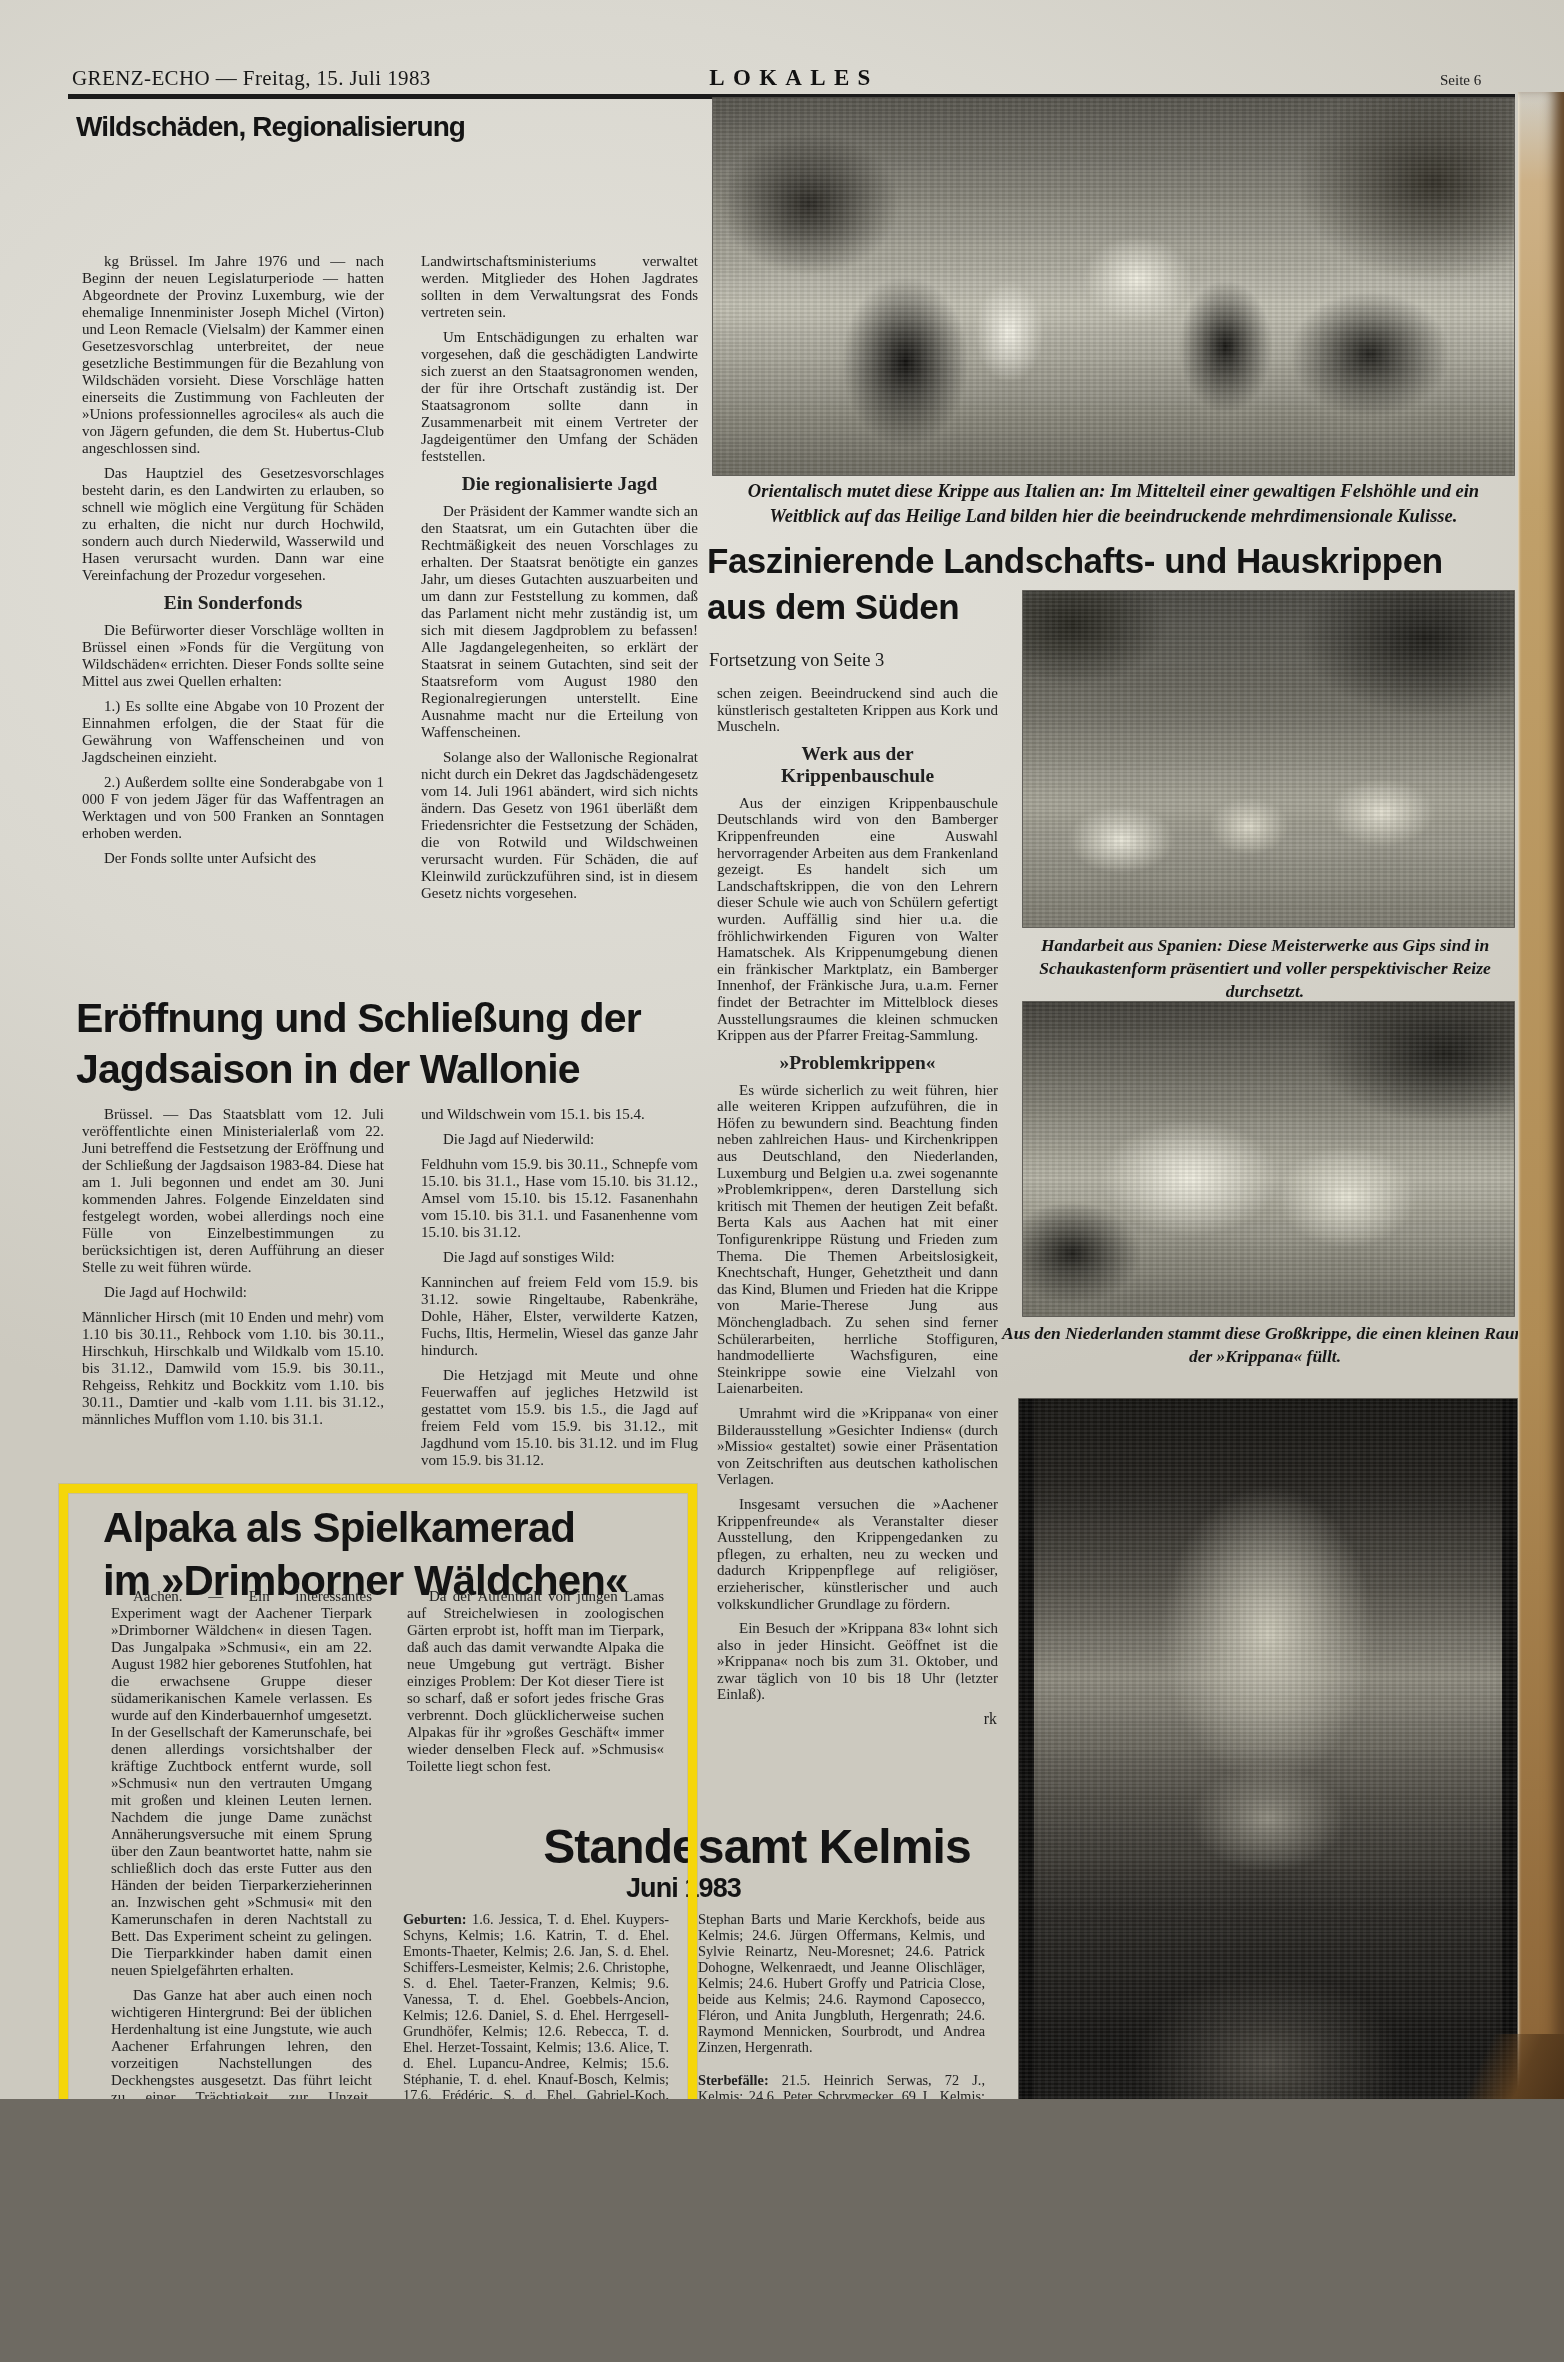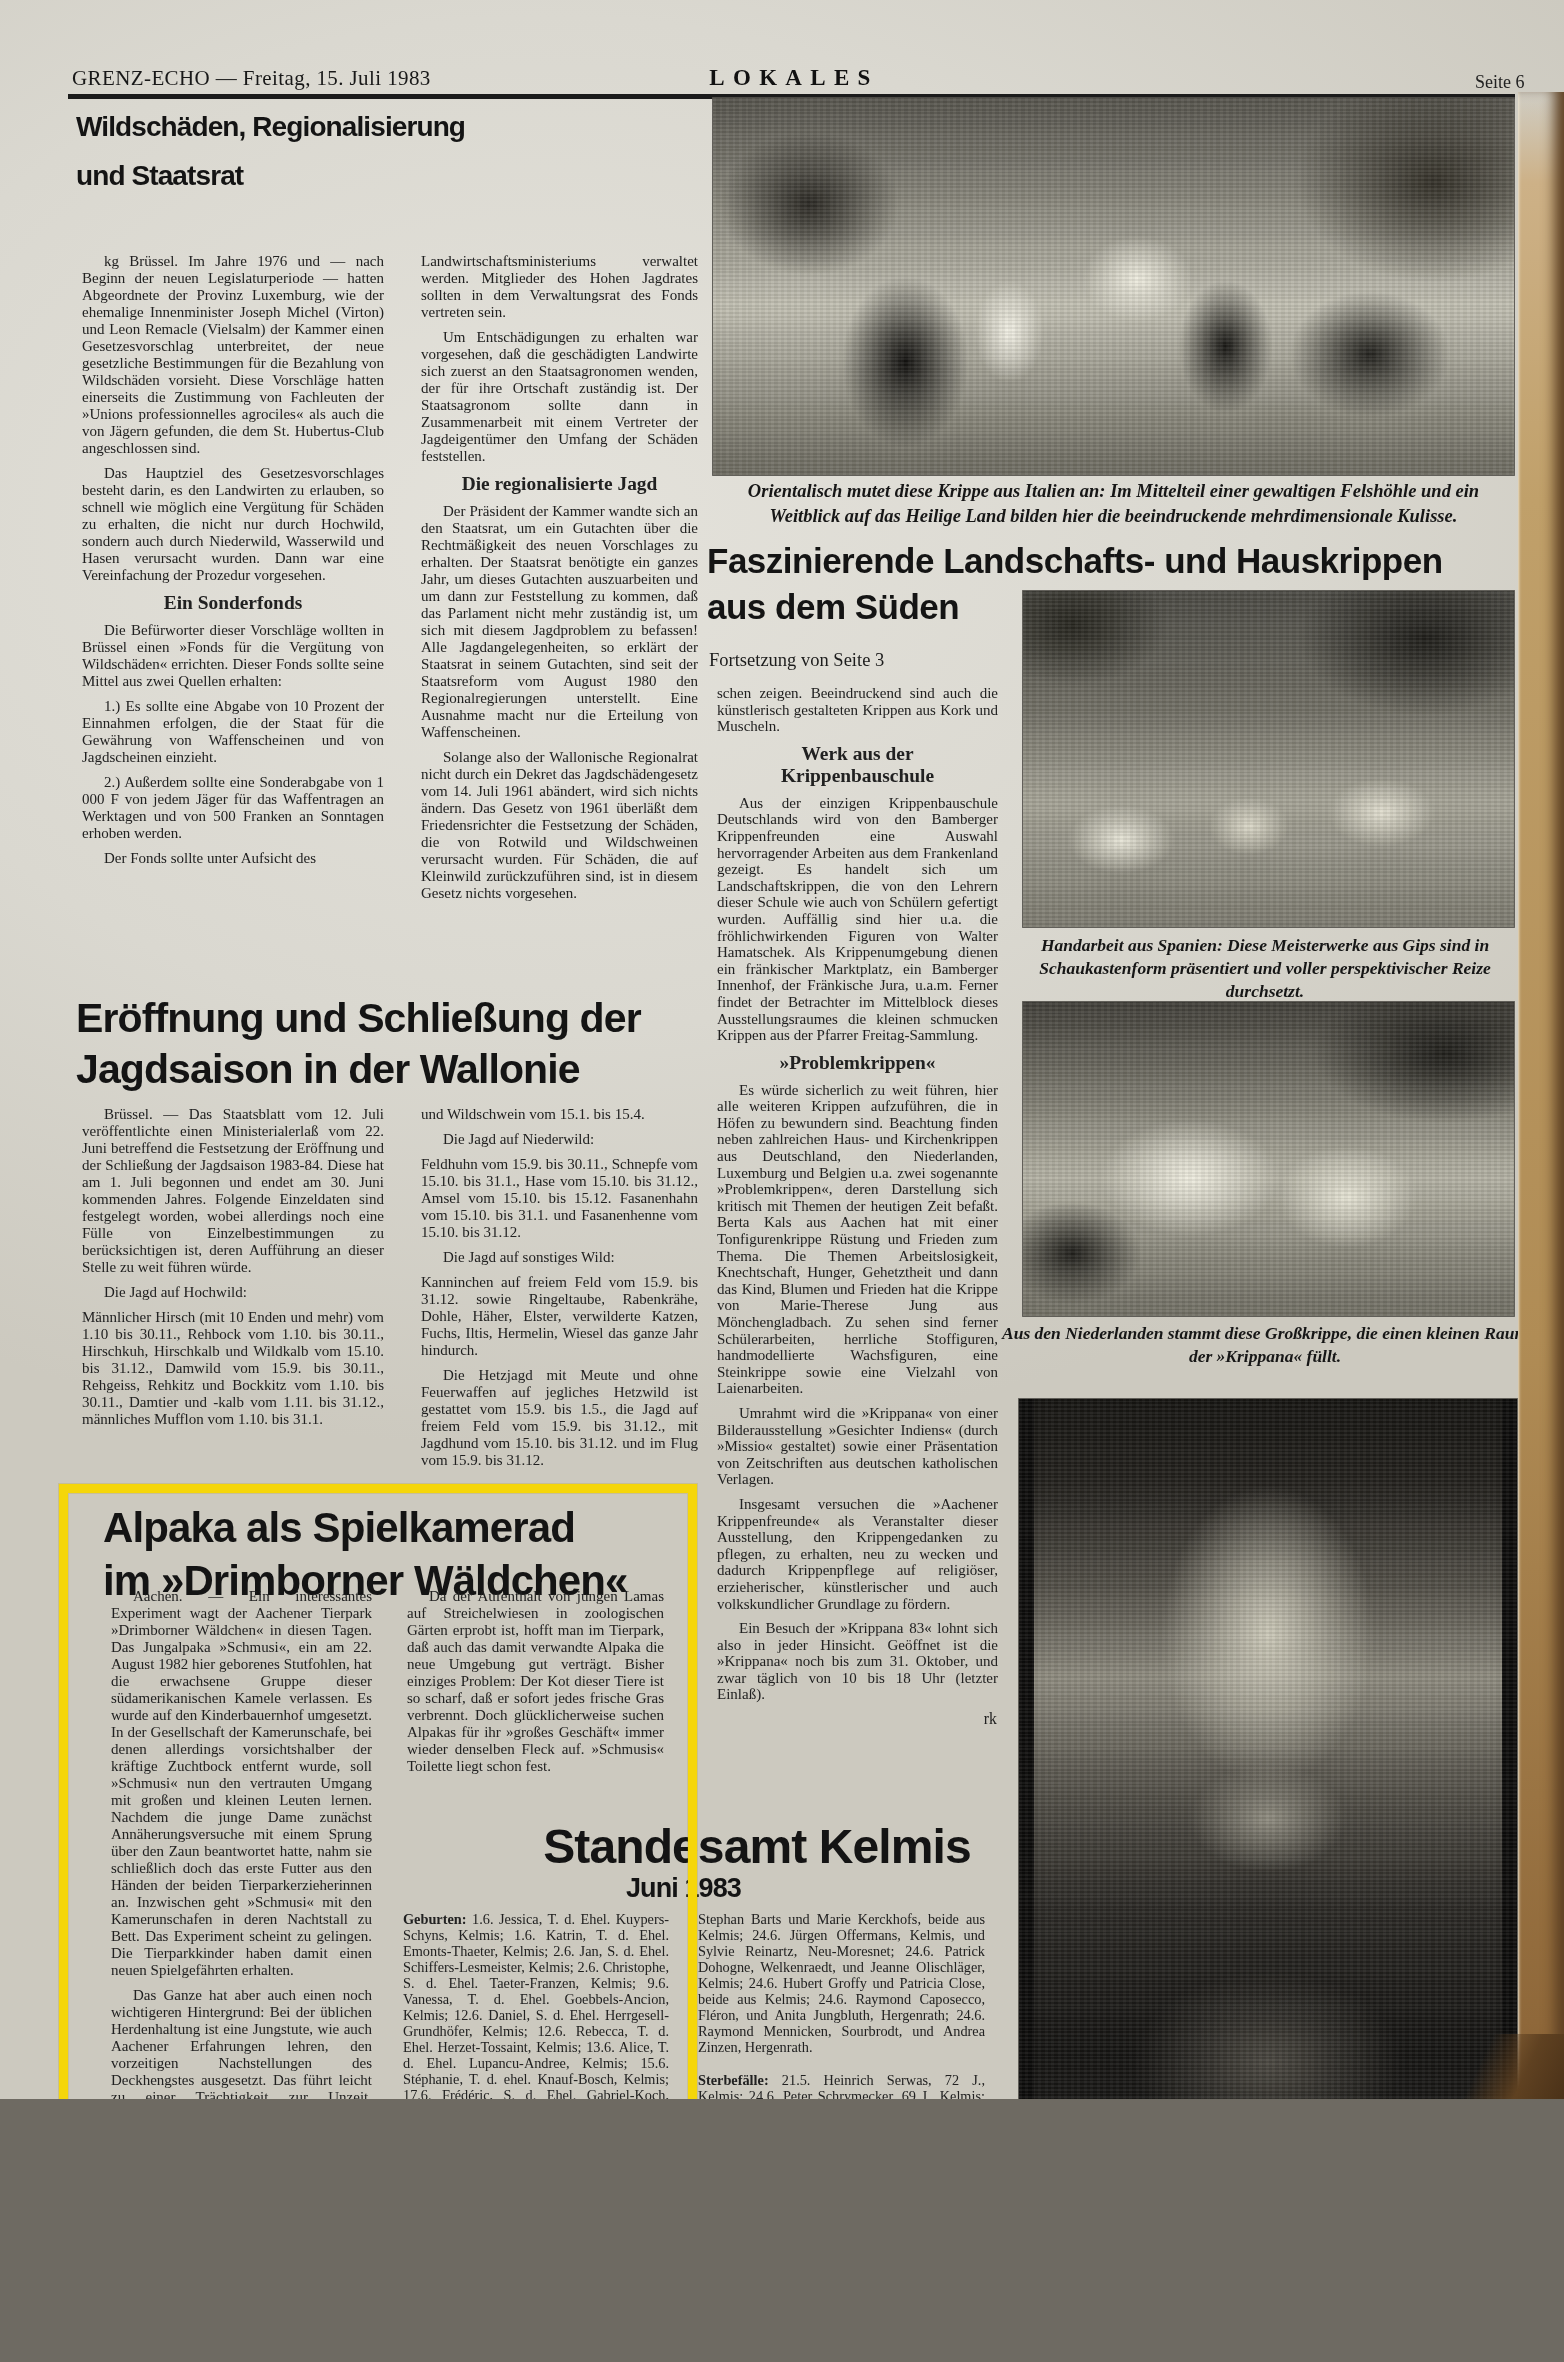--- a/index.html
+++ b/index.html
@@ -3,21 +3,21 @@
 <meta charset="utf-8">
 <style>
   html,body{margin:0;padding:0;background:#6e6a62;}
   #page{position:relative;width:1564px;height:2099px;overflow:hidden;
     background:radial-gradient(1292px 923px at 35% 25%, #e4e2db 0%, #dad8d0 55%, #ccc9bf 100%);
     font-family:"Liberation Serif",serif;color:#1e1e1e;}
   .abs{position:absolute;}
   
   .masthead{left:72px;top:66px;font-size:21px;color:#181818;letter-spacing:0.4px;}
   .section-label{left:554px;top:65px;width:480px;text-align:center;font-weight:700;font-size:23px;letter-spacing:8.3px;color:#111;}
-  .page-num{left:1440px;top:72px;font-size:18px;color:#222;margin-left:35px;}
+  .page-num{left:1440px;top:72px;font-size:15px;color:#222;}
   .hdr-rule{left:68px;top:94px;width:1447px;height:4.6px;background:#1b1b1b;box-shadow:0 6.5px 0 -5.5px #3a3a38;}
   
   .head{font-family:"Liberation Sans",sans-serif;font-weight:700;color:#141414;letter-spacing:-0.9px;white-space:nowrap;}
   .h-a1{left:76px;top:102px;font-size:28px;line-height:49px;}
   .h-a2{left:76px;top:993px;font-size:41px;line-height:51px;}
   .h-a3{left:103px;top:1501px;font-size:42px;line-height:53px;}
   .h-k1{left:707px;top:538px;font-size:35px;line-height:46px;letter-spacing:-0.5px;}
   .h-st{left:508px;top:1822px;width:498px;text-align:center;font-size:48px;line-height:50px;}
   .h-st-sub{left:508px;top:1874px;width:351px;text-align:center;font-size:27px;line-height:29px;}
   
@@ -110,21 +110,20 @@
 
 <div id="page">
 
   <div class="abs masthead">GRENZ-ECHO — Freitag, 15. Juli 1983</div>
   <div class="abs section-label">LOKALES</div>
   <div class="abs page-num">Seite 6</div>
   <div class="abs hdr-rule"></div>
 
   <div class="abs head h-a1">
     <div>Wildschäden, Regionalisierung</div>
-    <div>und Staatsrat</div>
   </div>
   <div class="col c-a1-1">
     <p>kg Brüssel. Im Jahre 1976 und — nach Beginn der neuen Legislaturperiode — hatten Abgeordnete der Provinz Luxemburg, wie der ehemalige Innenminister Joseph Michel (Virton) und Leon Remacle (Vielsalm) der Kammer einen Gesetzesvorschlag unterbreitet, der neue gesetzliche Bestimmungen für die Bezahlung von Wildschäden vorsieht. Diese Vorschläge hatten einerseits die Zustimmung von Fachleuten der »Unions professionnelles agrociles« als auch die von Jägern gefunden, die dem St. Hubertus-Club angeschlossen sind.</p>
     <p>Das Hauptziel des Gesetzesvorschlages besteht darin, es den Landwirten zu erlauben, so schnell wie möglich eine Vergütung für Schäden zu erhalten, die nicht nur durch Hochwild, sondern auch durch Niederwild, Wasserwild und Hasen verursacht wurden. Dann war eine Vereinfachung der Prozedur vorgesehen.</p>
     <h3>Ein Sonderfonds</h3>
     <p>Die Befürworter dieser Vorschläge wollten in Brüssel einen »Fonds für die Vergütung von Wildschäden« errichten. Dieser Fonds sollte seine Mittel aus zwei Quellen erhalten:</p>
     <p>1.) Es sollte eine Abgabe von 10 Prozent der Einnahmen erfolgen, die der Staat für die Gewährung von Waffenscheinen und von Jagdscheinen einzieht.</p>
     <p>2.) Außerdem sollte eine Sonderabgabe von 1 000 F von jedem Jäger für das Waffentragen an Werktagen und von 500 Franken an Sonntagen erhoben werden.</p>
     <p>Der Fonds sollte unter Aufsicht des</p>
   </div>

